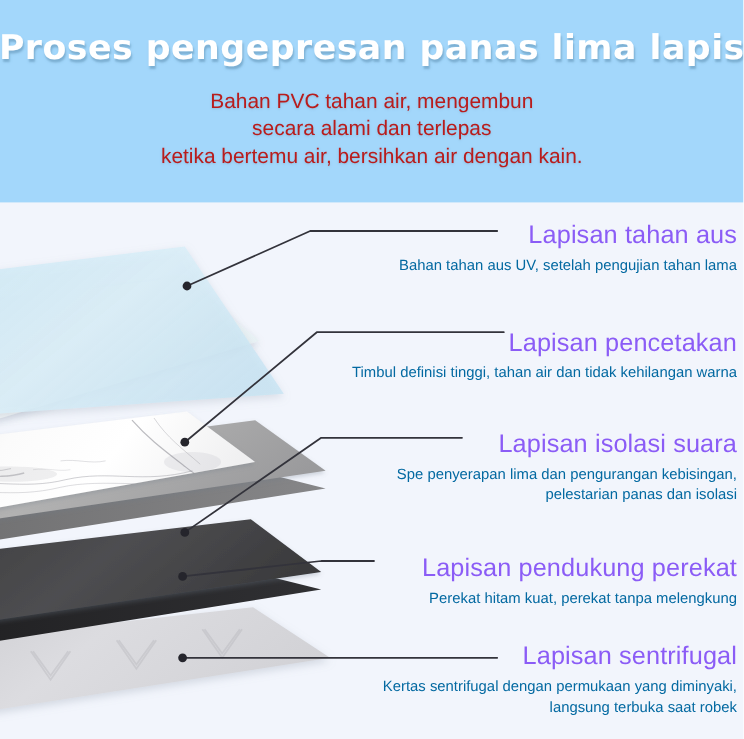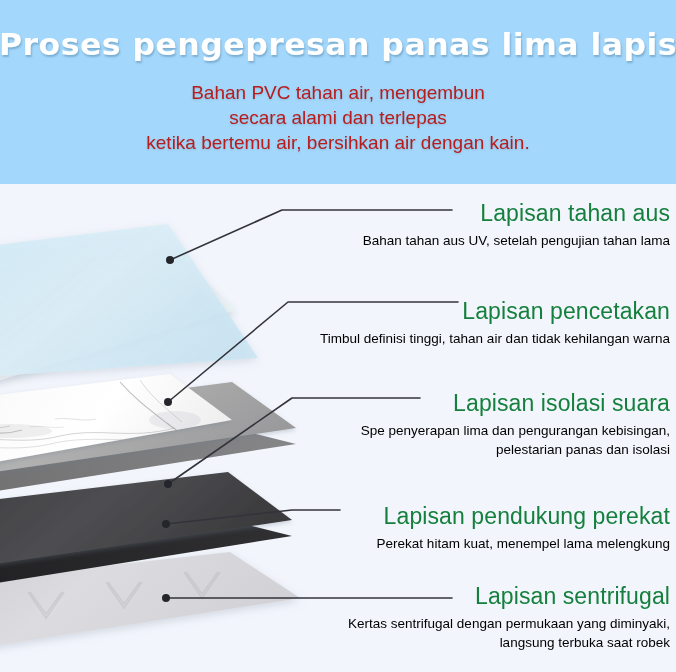--- a/index.html
+++ b/index.html
@@ -70,30 +70,30 @@
 
   
   .callout {
     position: absolute;
     text-align: right;
   }
   .callout .ct-title {
     font-family: "Liberation Sans", sans-serif;
     font-size: 23px;
     font-weight: 400;
-    color: #15803d;
+    color: #8b5cf6;
     letter-spacing: 0.1px;
     line-height: 27px;
     white-space: nowrap;
   }
   .callout .ct-desc {
     font-family: "Liberation Sans", sans-serif;
     font-size: 13.5px;
     font-weight: 400;
-    color: #000000;
+    color: #0369a1;
     line-height: 19px;
     margin-top: 4px;
     white-space: nowrap;
   }
 
   #co-0 { right: 6px; top: 200px; }
   #co-1 { right: 6px; top: 298px; }
   #co-2 { right: 6px; top: 390px; }
   #co-3 { right: 6px; top: 503px; }
   #co-4 { right: 6px; top: 583px; }
@@ -256,21 +256,21 @@
   </div>
 
   <div class="callout" id="co-2">
     <div class="ct-title">Lapisan isolasi suara</div>
     <div class="ct-desc">Spe penyerapan lima dan pengurangan kebisingan,</div>
     <div class="ct-desc" style="margin-top:0;">pelestarian panas dan isolasi</div>
   </div>
 
   <div class="callout" id="co-3">
     <div class="ct-title">Lapisan pendukung perekat</div>
-    <div class="ct-desc">Perekat hitam kuat, menempel lama melengkung</div>
+    <div class="ct-desc">Perekat hitam kuat, perekat tanpa melengkung</div>
   </div>
 
   <div class="callout" id="co-4">
     <div class="ct-title">Lapisan sentrifugal</div>
     <div class="ct-desc">Kertas sentrifugal dengan permukaan yang diminyaki,</div>
     <div class="ct-desc" style="margin-top:0;">langsung terbuka saat robek</div>
   </div>
 
 </div>
 

